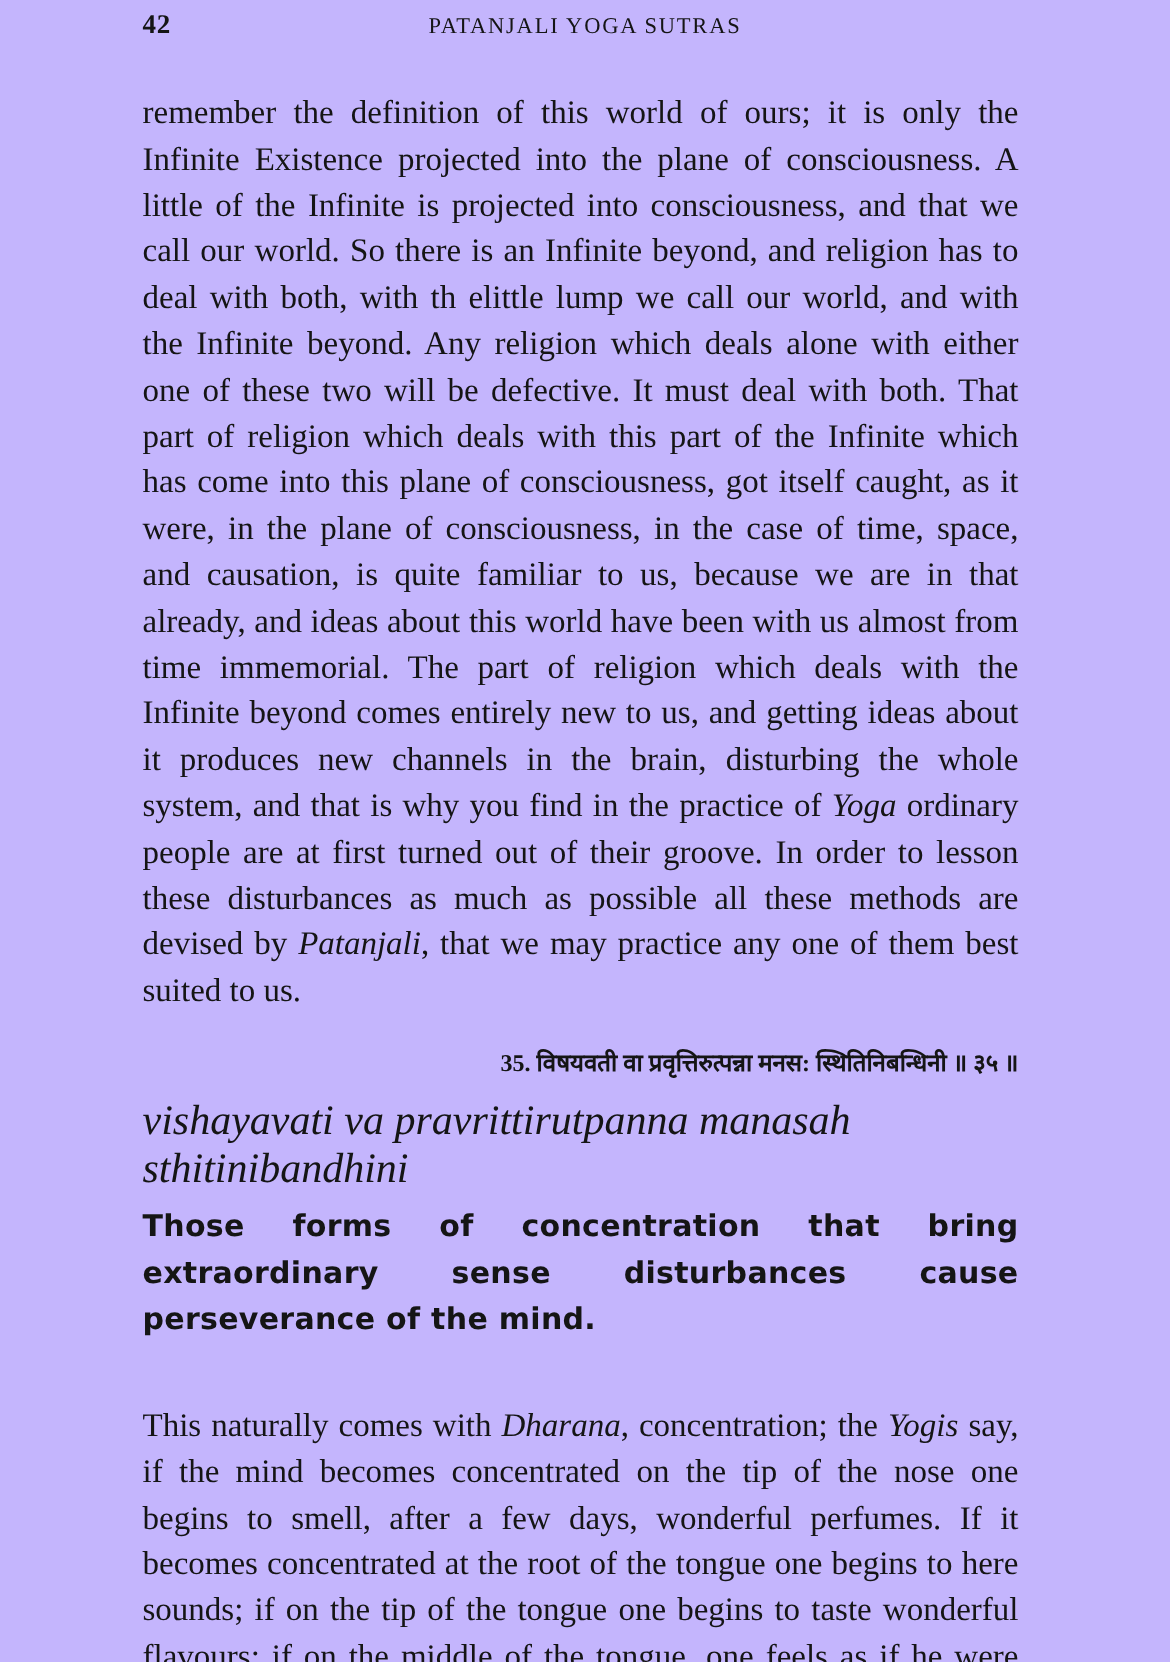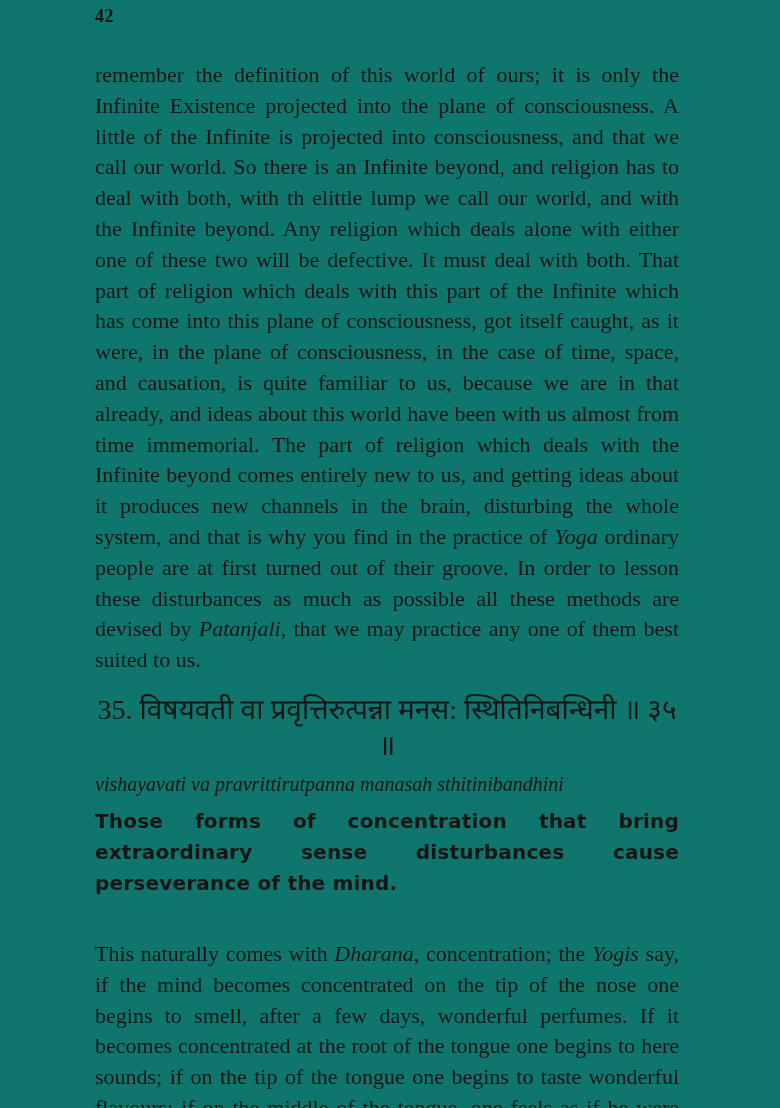--- a/index.html
+++ b/index.html
@@ -5,21 +5,21 @@
   html, body {
     margin: 0;
     padding: 0;
     background: #e8e8e8;
   }
   .page {
     position: relative;
     width: 780px;
     height: 1108px;
     margin: 0 auto;
-    background: #0f766e;
+    background: #c4b5fd;
     color: #151515;
     font-family: "Liberation Serif", "DejaVu Serif", serif;
     overflow: hidden;
     box-sizing: border-box;
   }
   .page-header {
     position: relative;
     height: 26px;
     padding: 8px 95px 0 95px;
   }
@@ -46,29 +46,29 @@
     margin: 0;
     font-size: 22px;
     line-height: 30.8px;
     text-align: justify;
   }
   .italic {
     font-style: italic;
   }
   .sutra-devanagari {
     margin: 16px 0 0 0;
-    font-size: 28px;
+    font-size: 16px;
     line-height: 36px;
-    font-weight: normal;
-    text-align: center;
+    font-weight: bold;
+    text-align: right;
     font-family: "Liberation Serif", "DejaVu Serif", serif;
   }
   .sutra-transliteration {
     margin: 4px 0 0 0;
-    font-size: 20px;
+    font-size: 28px;
     line-height: 32px;
     font-style: italic;
     text-align: left;
   }
   .sutra-translation {
     margin: 6px 0 0 0;
     font-size: 20px;
     line-height: 31px;
     font-weight: bold;
     text-align: justify;
@@ -82,20 +82,21 @@
     margin-top: 40px;
   }
 </style>
 </head>
 <body>
 
 <div class="page">
 
   <header class="page-header">
     <span class="page-number">42</span>
+    <span class="book-title">PATANJALI YOGA SUTRAS</span>
   </header>
 
   <main class="page-body">
 
     <p class="body-paragraph"><span>remember the definition of this world of ours; it is only the Infinite Existence projected into the plane of consciousness. A little of the Infinite is projected into consciousness, and that we call our world. So there is an Infinite beyond, and religion has to deal with both, with th elittle lump we call our world, and with the Infinite beyond. Any religion which deals alone with either one of these two will be defective. It must deal with both. That part of religion which deals with this part of the Infinite which has come into this plane of consciousness, got itself caught, as it were, in the plane of consciousness, in the case of time, space, and causation, is quite familiar to us, because we are in that already, and ideas about this world have been with us almost from time immemorial. The part of religion which deals with the Infinite beyond comes entirely new to us, and getting ideas about it produces new channels in the brain, disturbing the whole system, and that is why you find in the practice of </span><span class="italic">Yoga</span><span> ordinary people are at first turned out of their groove. In order to lesson these disturbances as much as possible all these methods are devised by </span><span class="italic">Patanjali</span><span>, that we may practice any one of them best suited to us.</span></p>
 
     <h2 class="sutra-devanagari">35. विषयवती वा प्रवृत्तिरुत्पन्ना मनस: स्थितिनिबन्धिनी ॥ ३५ ॥</h2>
 
     <p class="sutra-transliteration">vishayavati va pravrittirutpanna manasah sthitinibandhini</p>
 

